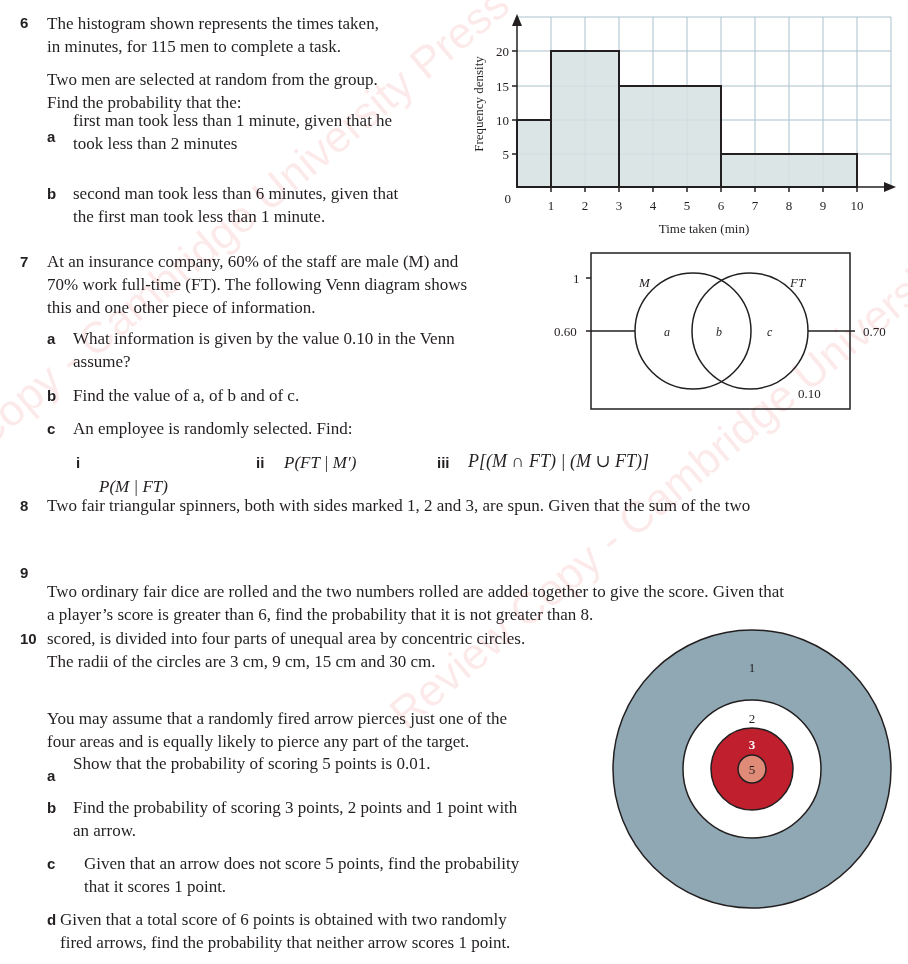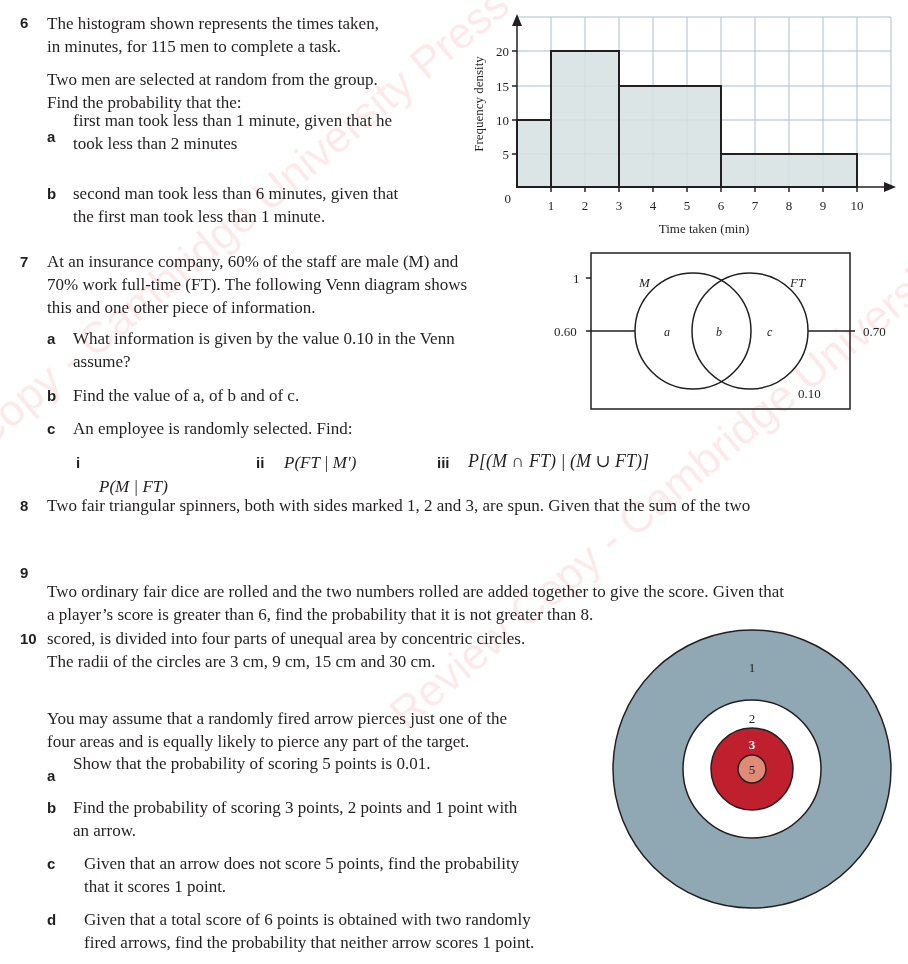--- a/index.html
+++ b/index.html
@@ -190,21 +190,21 @@
   <div class="q" style="left:73px; top:796px;">
     <div>Find the probability of scoring 3 points, 2 points and 1 point with</div>
     <div>an arrow.</div>
   </div>
   <span class="plabel" style="left:47px; top:855px;">c</span>
   <div class="q" style="left:84px; top:852px;">
     <div>Given that an arrow does not score 5 points, find the probability</div>
     <div>that it scores 1 point.</div>
   </div>
   <span class="plabel" style="left:47px; top:911px;">d</span>
-  <div class="q" style="left:84px; top:908px;">
+  <div class="q" style="left:60px; top:908px;">
     <div>Given that a total score of 6 points is obtained with two randomly</div>
     <div>fired arrows, find the probability that neither arrow scores 1 point.</div>
   </div>
 </div>
 
 <svg style="position:absolute; left:600px; top:620px;" width="308" height="300">
   <circle cx="152" cy="149" r="139" fill="#8fa8b3" stroke="#231f20" stroke-width="1.5"></circle>
   <circle cx="152" cy="149" r="69" fill="#ffffff" stroke="#231f20" stroke-width="1.5"></circle>
   <circle cx="152" cy="149" r="41" fill="#c0202e" stroke="#231f20" stroke-width="1.5"></circle>
   <circle cx="152" cy="149" r="14" fill="#e08b78" stroke="#231f20" stroke-width="1.5"></circle>

